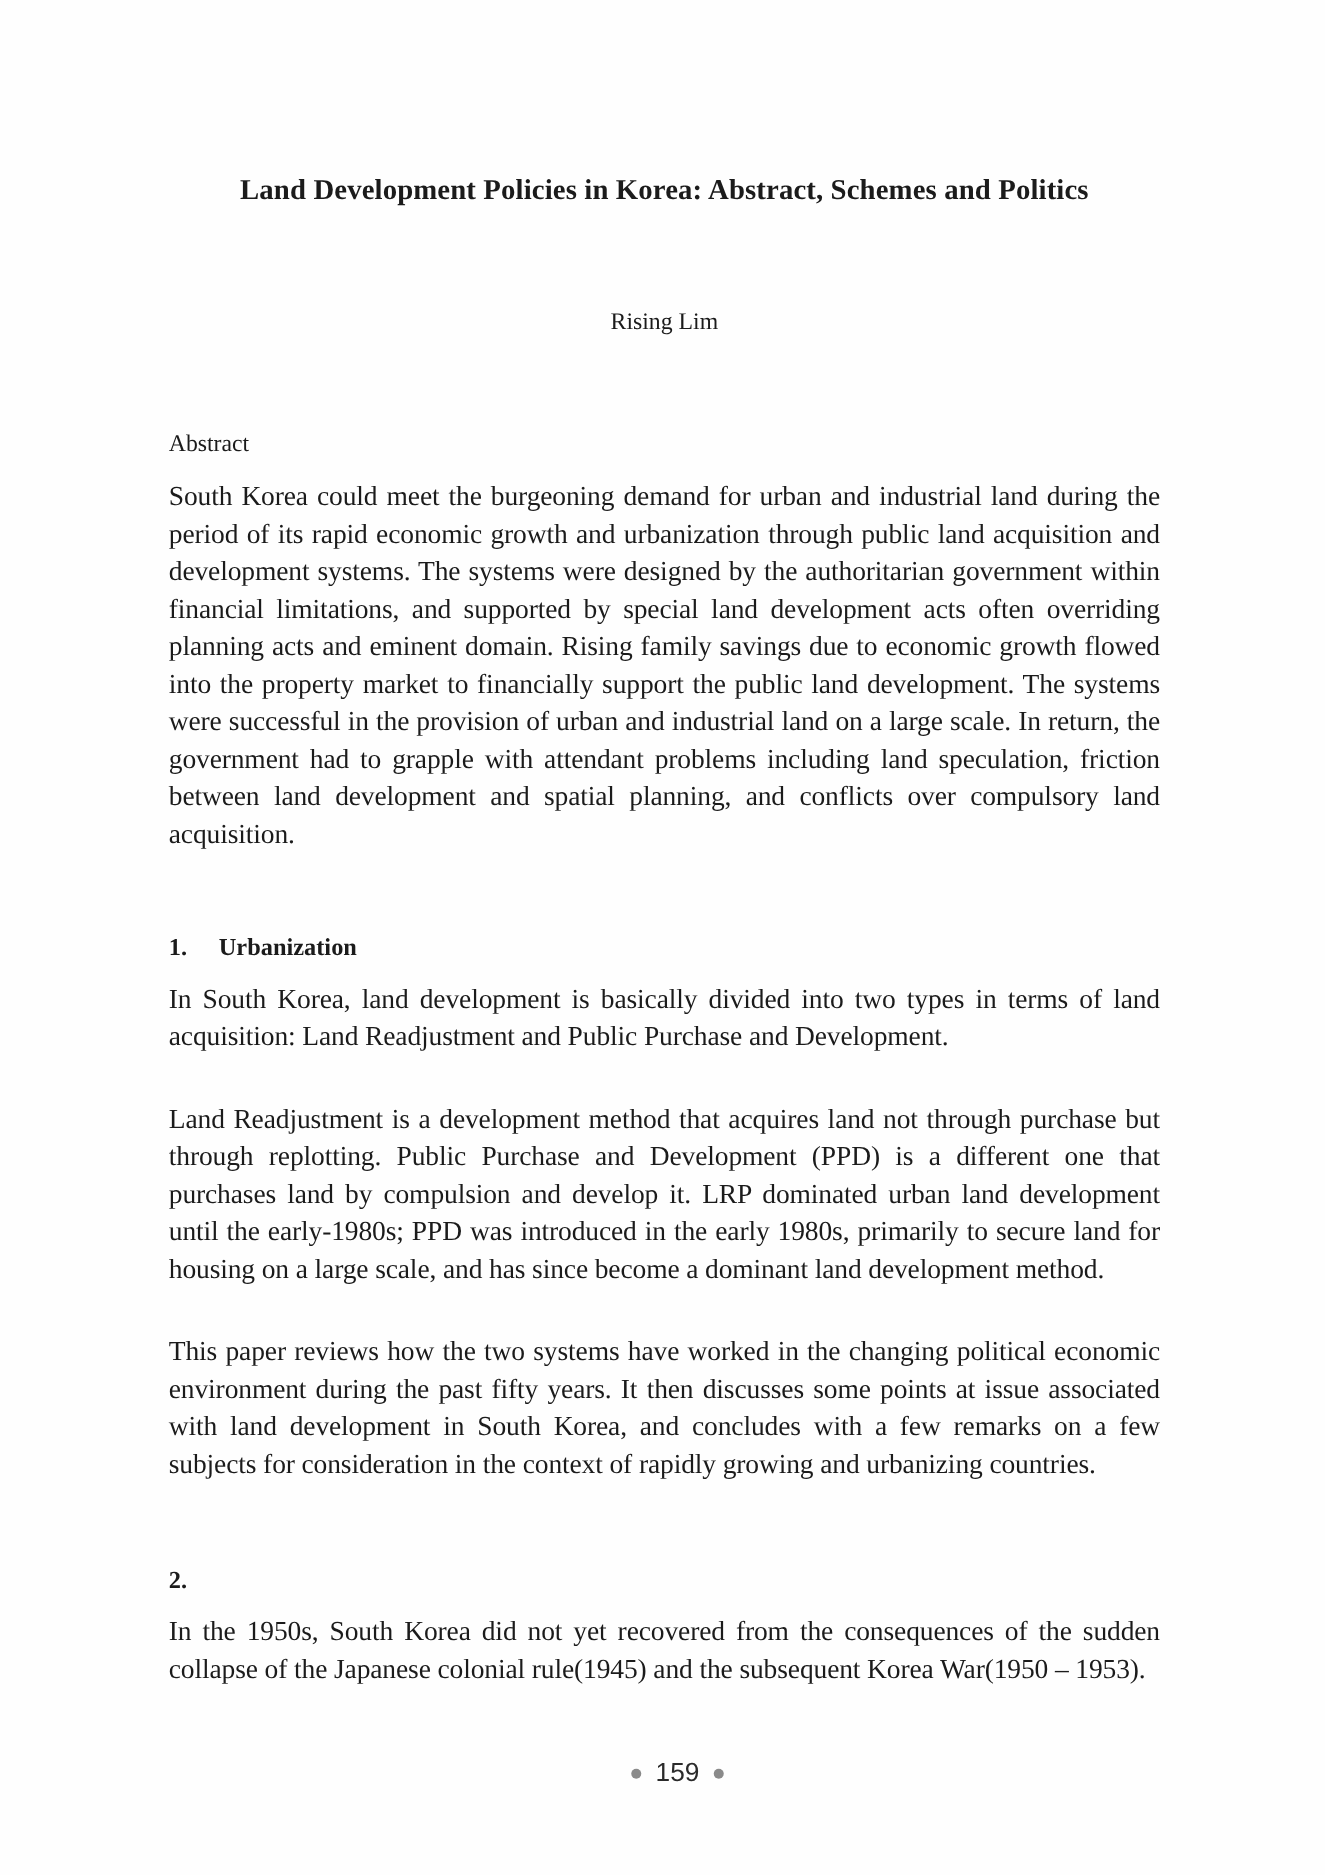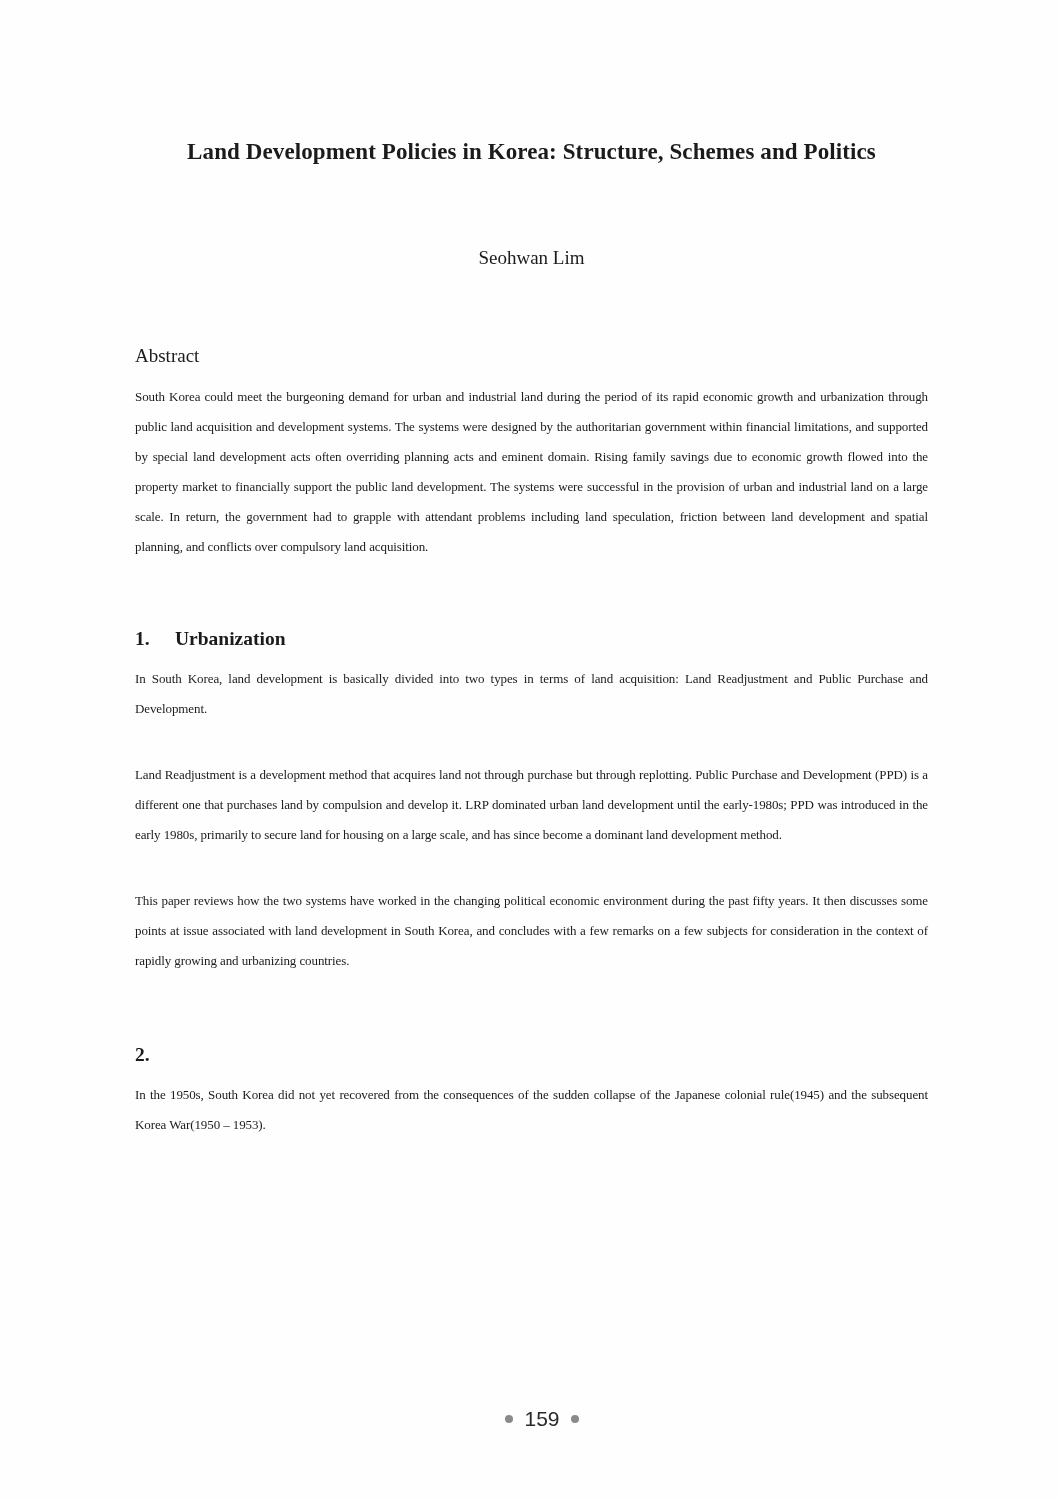--- a/index.html
+++ b/index.html
@@ -33,21 +33,21 @@
     line-height: 24px;
   }
   .abstract-heading {
     margin-top: 74px;
     font-size: 19px;
     font-weight: normal;
     line-height: 24px;
   }
   p.body-par {
     margin-top: 14px;
-    font-size: 13px;
+    font-size: 22px;
     line-height: 30px;
     text-align: justify;
     text-justify: inter-word;
     letter-spacing: -0.1px;
   }
   .section-heading {
     margin-top: 64px;
     font-size: 19.5px;
     font-weight: bold;
     line-height: 26px;
@@ -82,23 +82,23 @@
     font-size: 21px;
     color: #2a2a2a;
     line-height: 26px;
   }
 </style>
 </head>
 <body>
 
 <div class="page">
 
-  <h1 class="paper-title">Land Development Policies in Korea: Structure, Schemes and Politics</h1>
+  <h1 class="paper-title">Land Development Policies in Korea: Abstract, Schemes and Politics</h1>
 
-  <div class="author">Seohwan Lim</div>
+  <div class="author">Rising Lim</div>
 
   <h2 class="abstract-heading">Abstract</h2>
 
   <p class="body-par">South Korea could meet the burgeoning demand for urban and industrial land during the period of its rapid economic growth and urbanization through public land acquisition and development systems. The systems were designed by the authoritarian government within financial limitations, and supported by special land development acts often overriding planning acts and eminent domain. Rising family savings due to economic growth flowed into the property market to financially support the public land development. The systems were successful in the provision of urban and industrial land on a large scale. In return, the government had to grapple with attendant problems including land speculation, friction between land development and spatial planning, and conflicts over compulsory land acquisition.</p>
 
   <h2 class="section-heading">
     <span class="sec-num">1.</span>
     <span>Urbanization</span>
   </h2>
 

